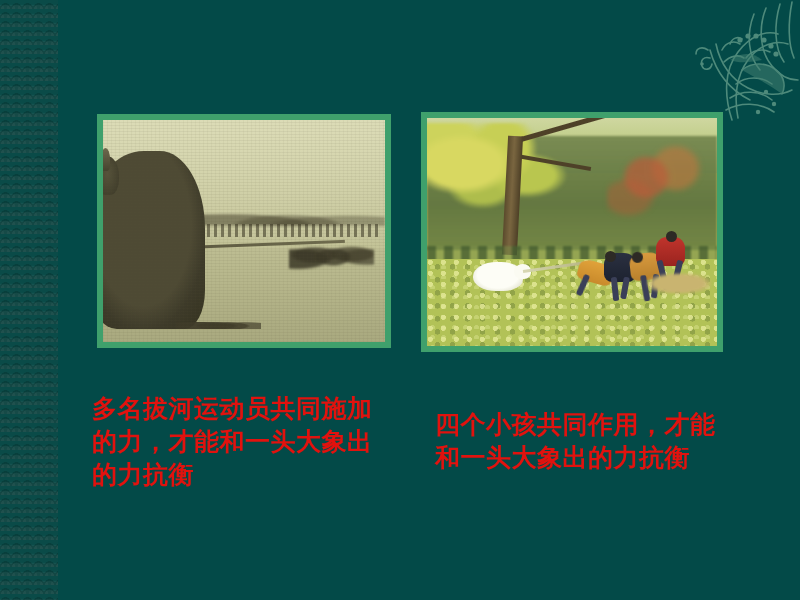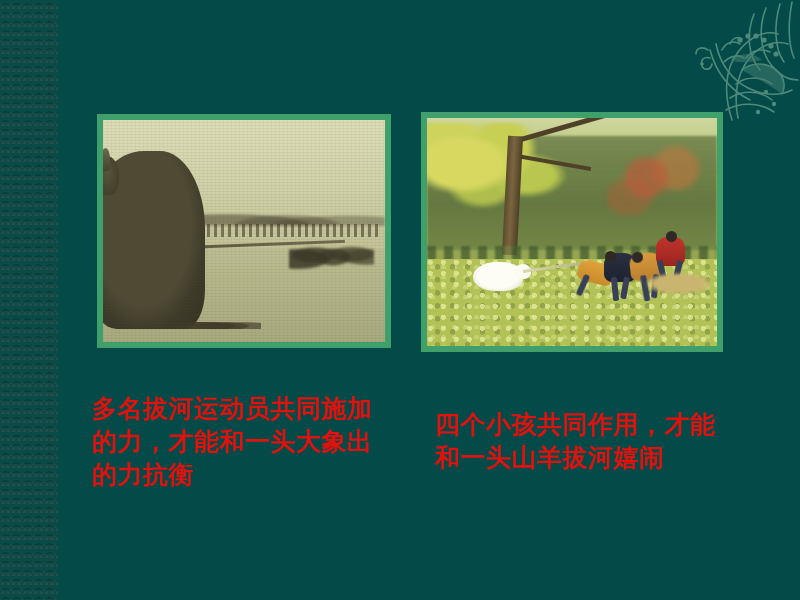--- a/index.html
+++ b/index.html
@@ -448,15 +448,15 @@
         <div class="kid-head" style="left:34%;top:-18%"></div>
         <div class="kid-leg" style="left:14%;top:78%;height:30px;transform:rotate(-14deg)"></div>
         <div class="kid-leg" style="left:62%;top:78%;height:28px;transform:rotate(14deg)"></div>
       </div>
       <div class="straw-pile"></div>
     </div>
   </div>
 
   <div class="caption" id="caption-left">多名拔河运动员共同施加的力，才能和一头大象出的力抗衡</div>
 
-  <div class="caption" id="caption-right">四个小孩共同作用，才能和一头山羊拔河嬉闹</div>
+  <div class="caption" id="caption-right">四个小孩共同作用，才能和一头大象出的力抗衡</div>
 
 </div>
 
 </body></html>

